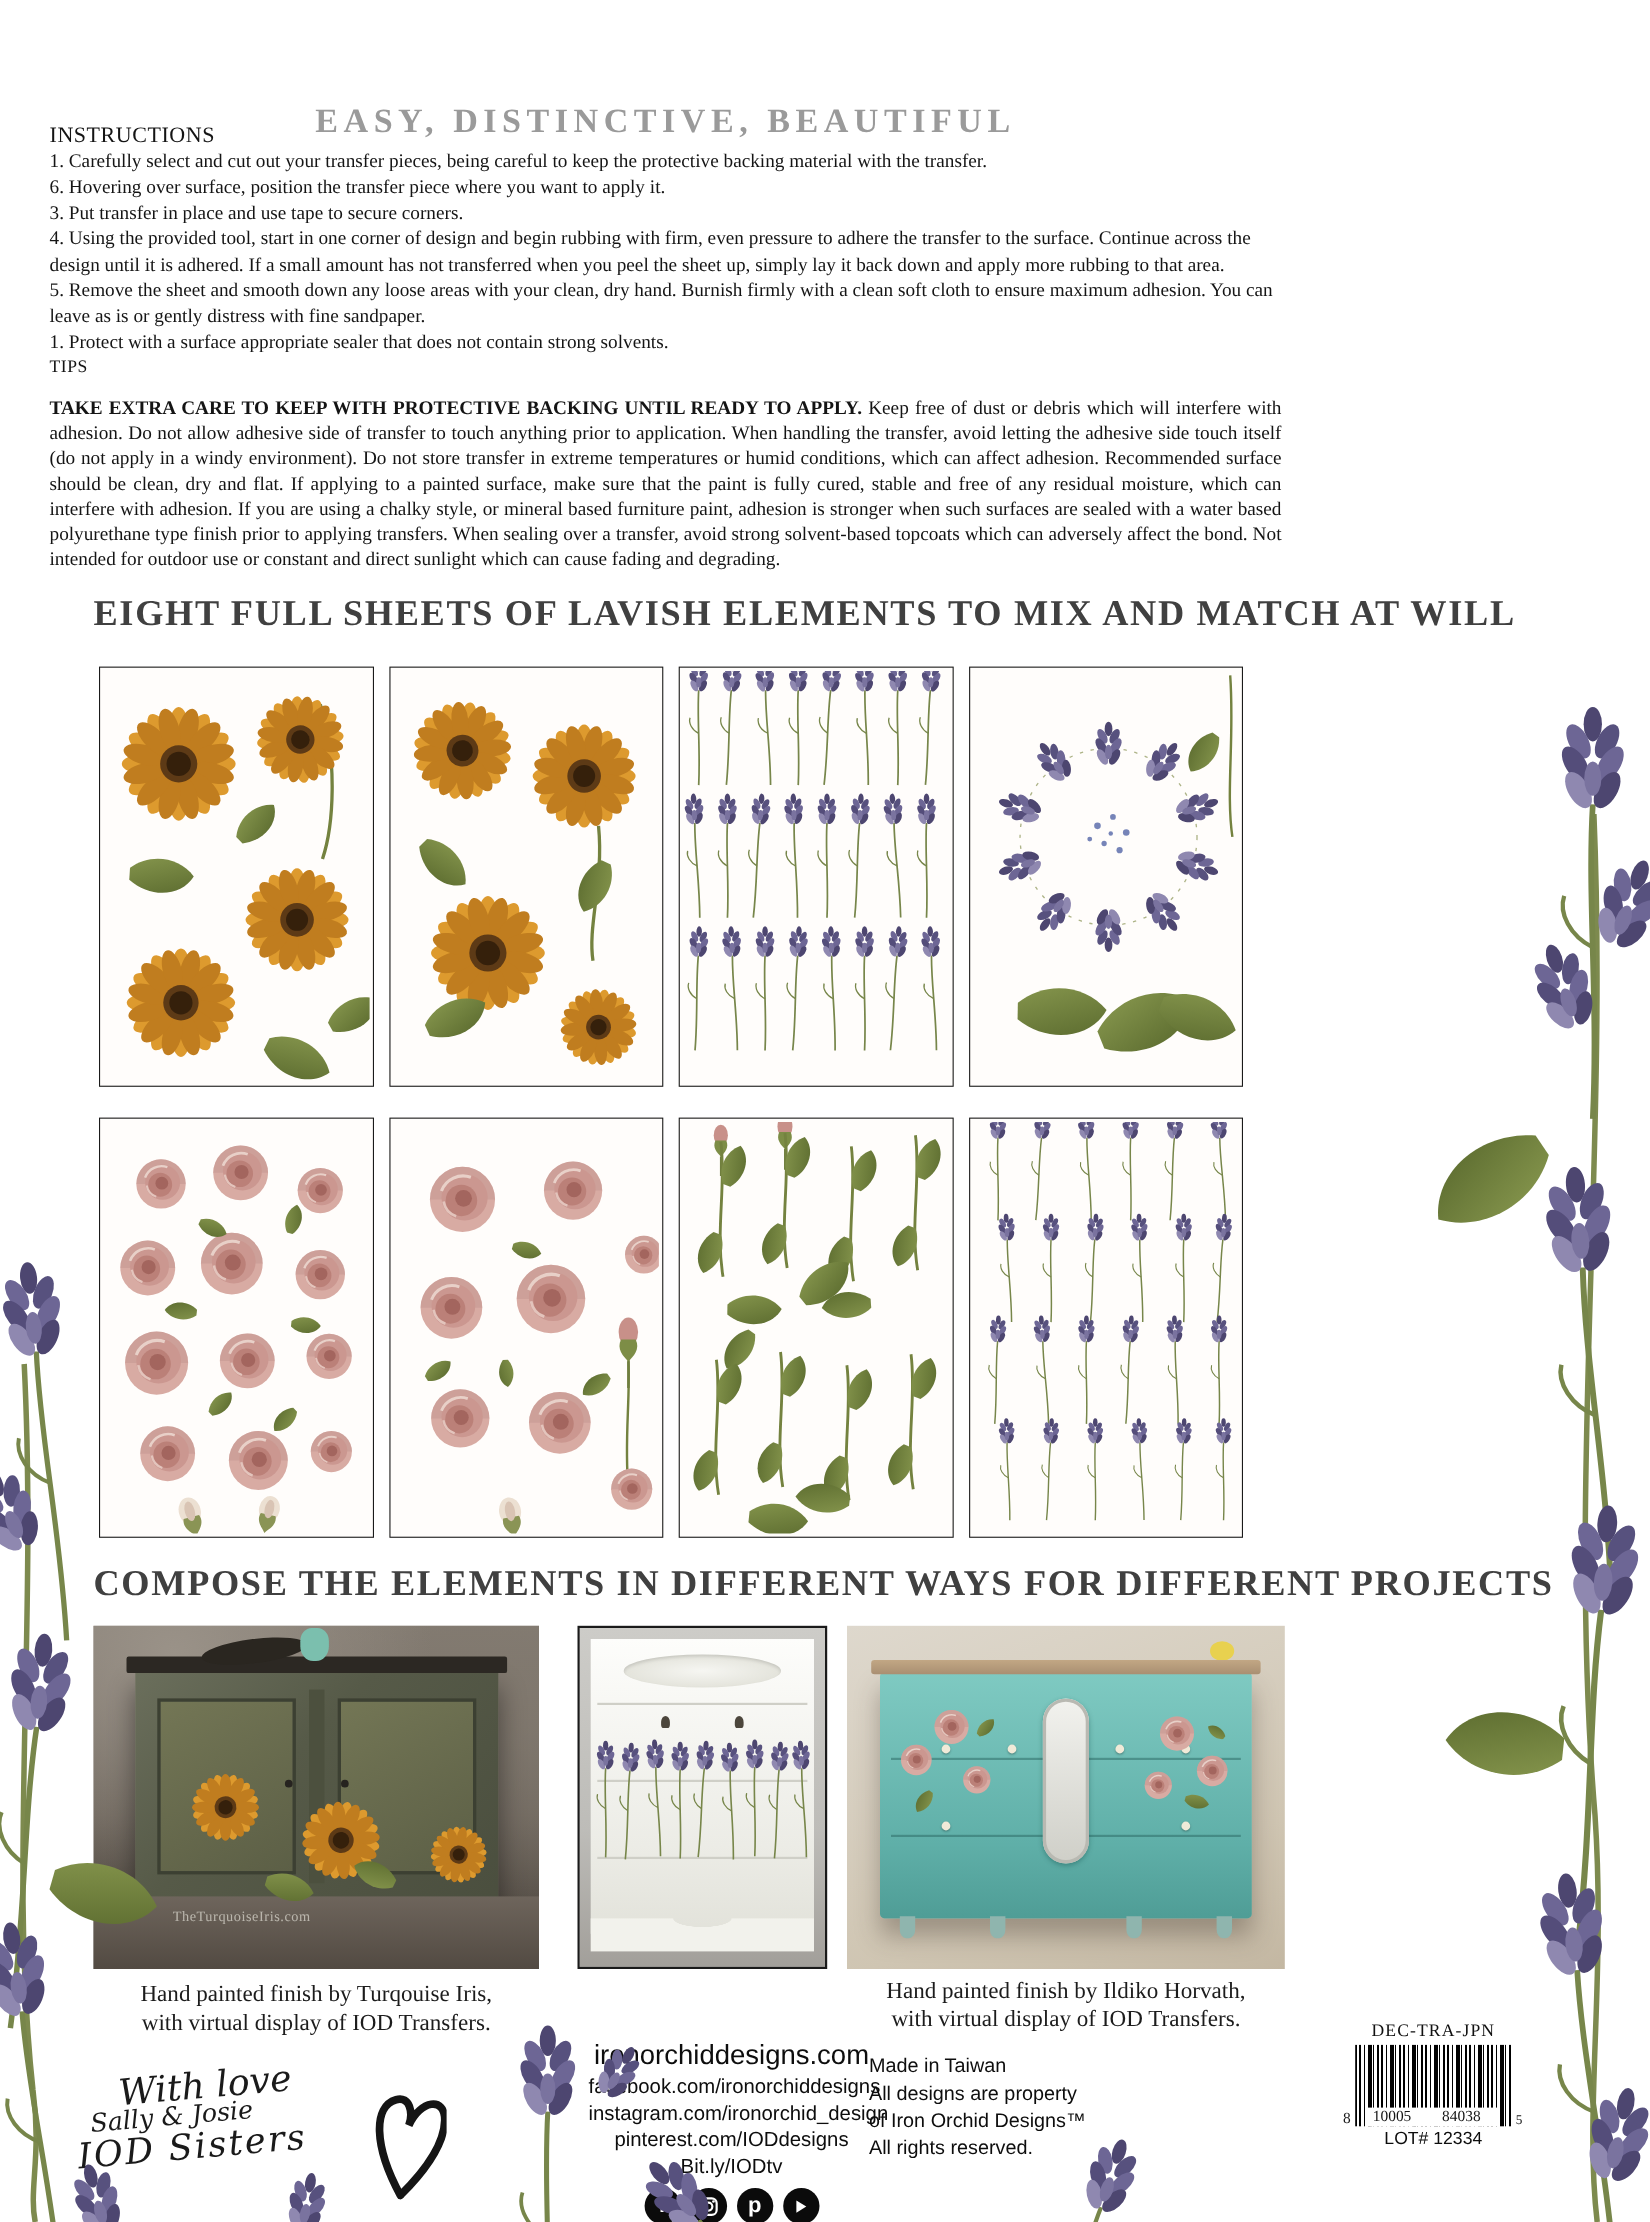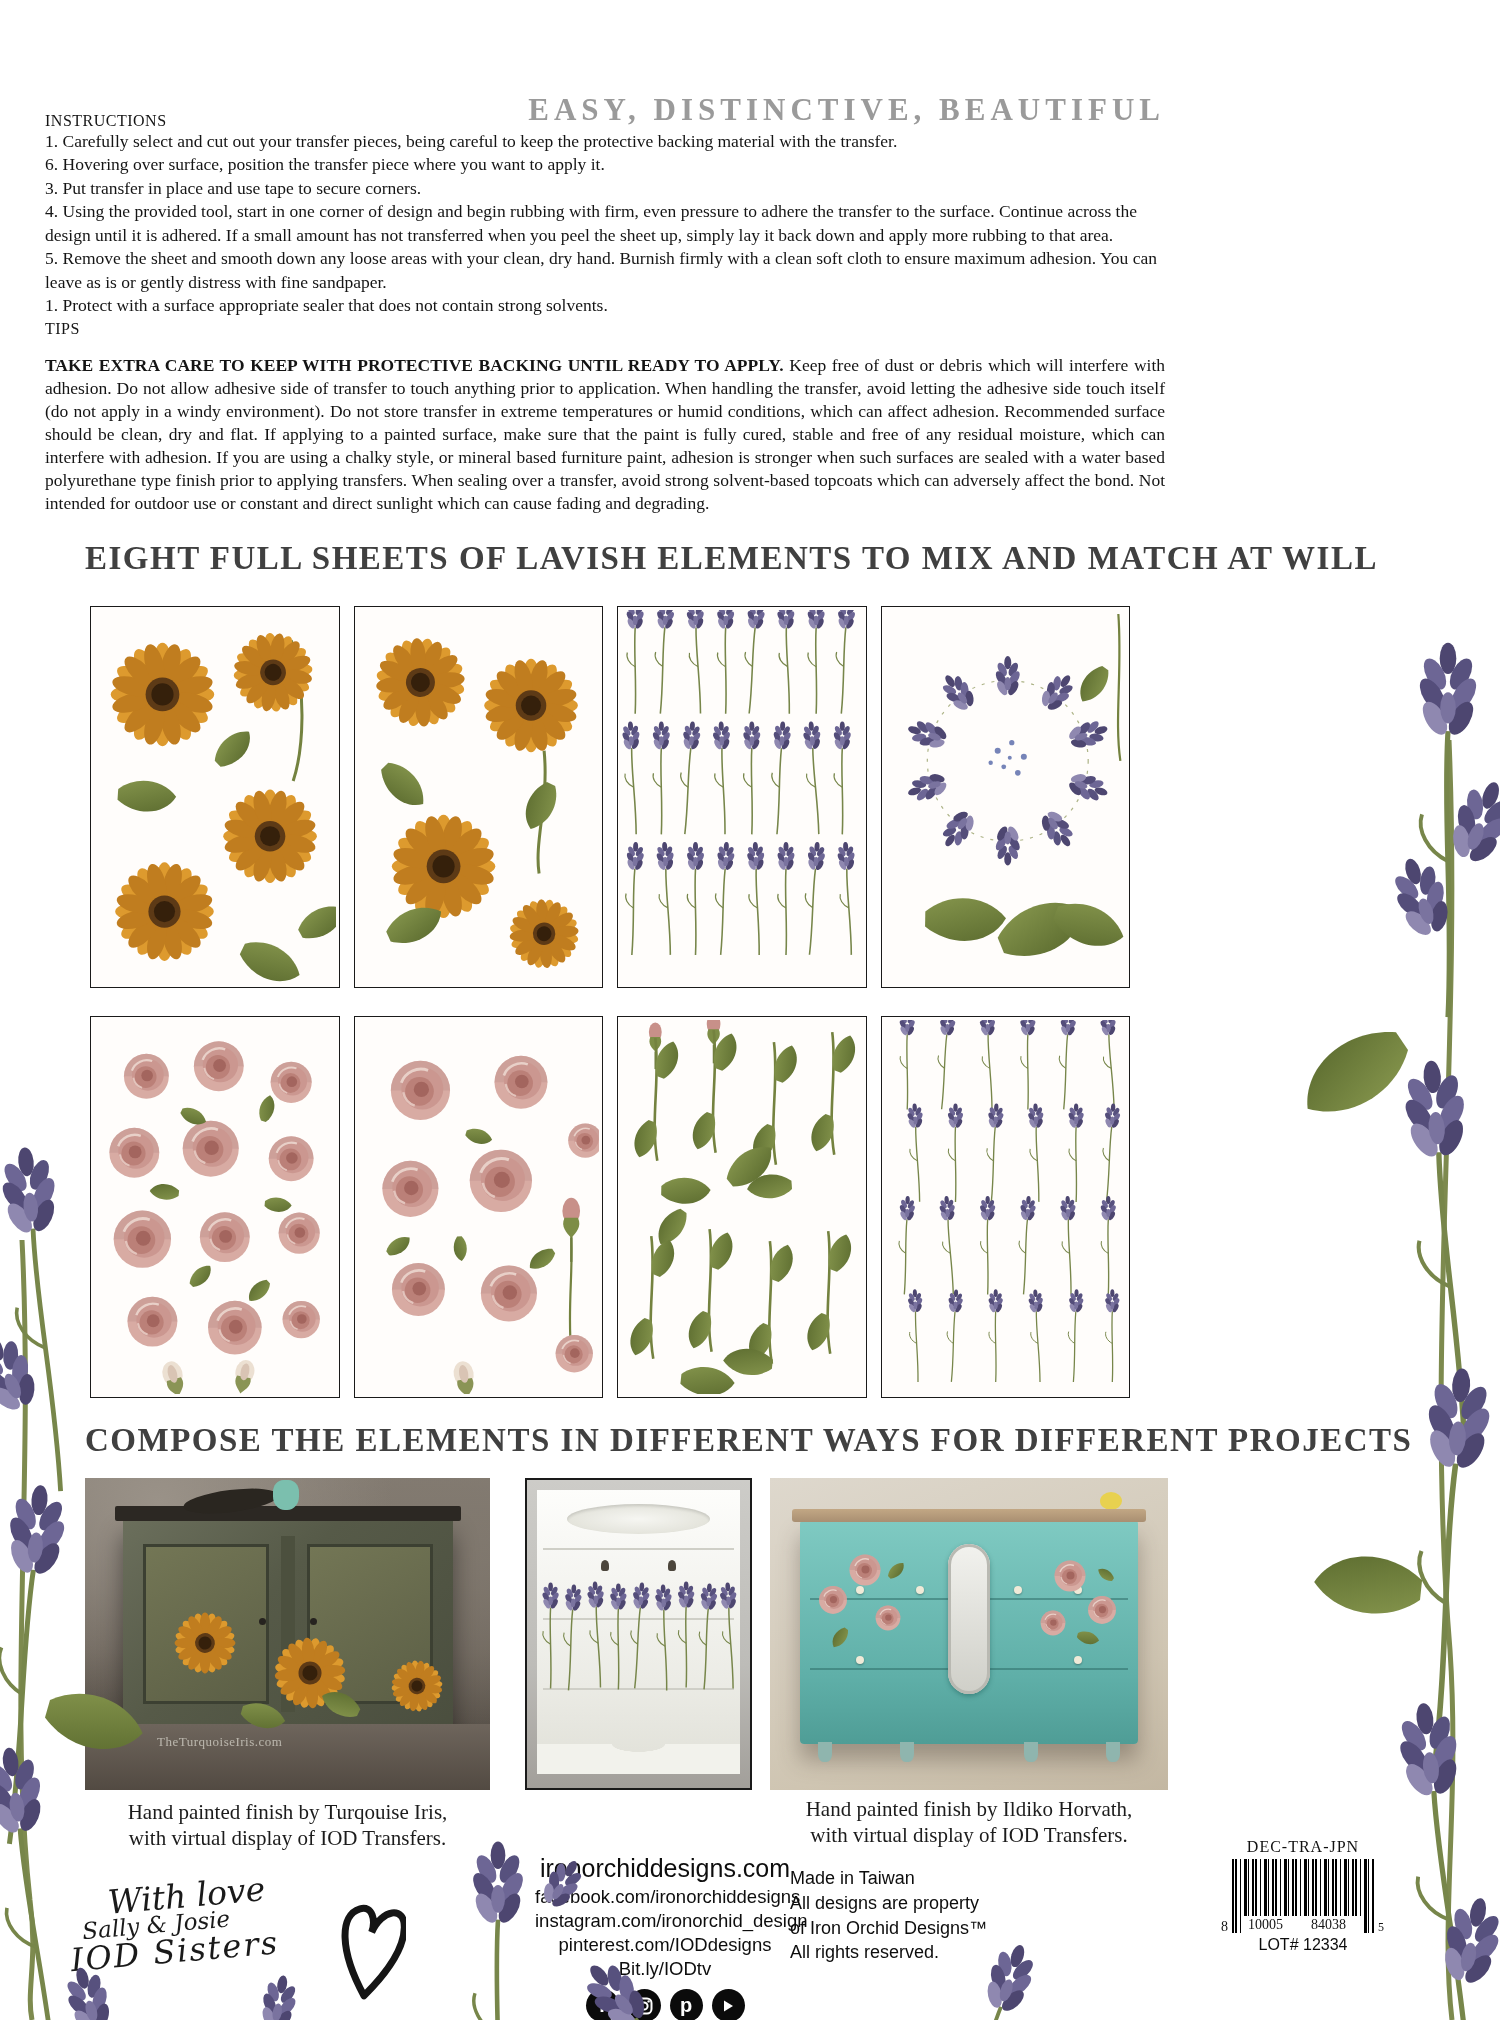--- a/index.html
+++ b/index.html
@@ -2,22 +2,22 @@
 <html><head>
 <meta charset="utf-8">
 <style>
   *{margin:0;padding:0;box-sizing:border-box}
   html,body{background:#fff}
   body{width:1500px;height:2020px;font-family:"Liberation Serif",serif;color:#141414}
   .page{position:relative;width:1500px;height:2020px;overflow:hidden;background:#fff}
 
   
   .topblock{position:absolute;left:45px;top:92px;width:1120px}
-  .main-title{text-align:right;font-size:31px;font-weight:bold;letter-spacing:5px;color:#9a9a9a}
-  .instr-label{font-size:16px;letter-spacing:.5px;margin-top:-16px}
+  .main-title{text-align:center;font-size:31px;font-weight:bold;letter-spacing:5px;color:#9a9a9a}
+  .instr-label{font-size:20px;letter-spacing:.5px;margin-top:-16px}
   .instr-item{font-size:17.5px;line-height:1.34;color:#151515}
   .tips-label{font-size:16px;letter-spacing:.5px;margin-top:2px}
   .tips-p{font-size:17.5px;line-height:1.32;text-align:justify;margin-top:16px}
   .tips-p strong{font-weight:bold}
 
   
   .sec-heading{position:absolute;font-size:33px;font-weight:bold;letter-spacing:1.5px;color:#404040;white-space:nowrap}
   .h-sheets{left:85px;top:540px}
   .h-compose{left:85px;top:1422px}
 

